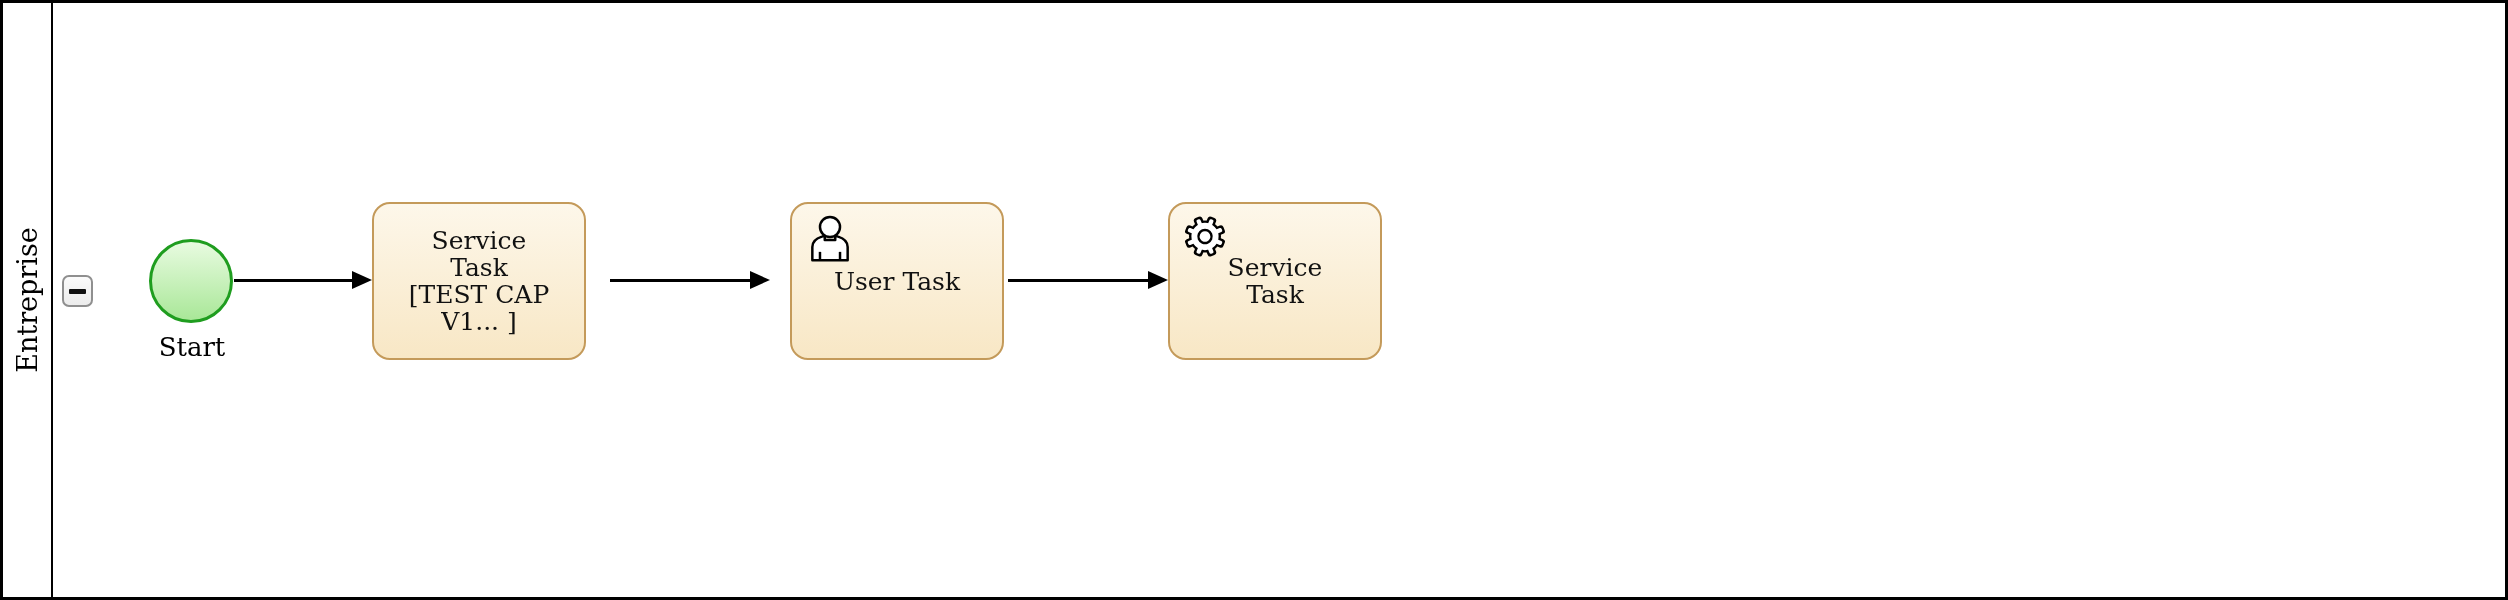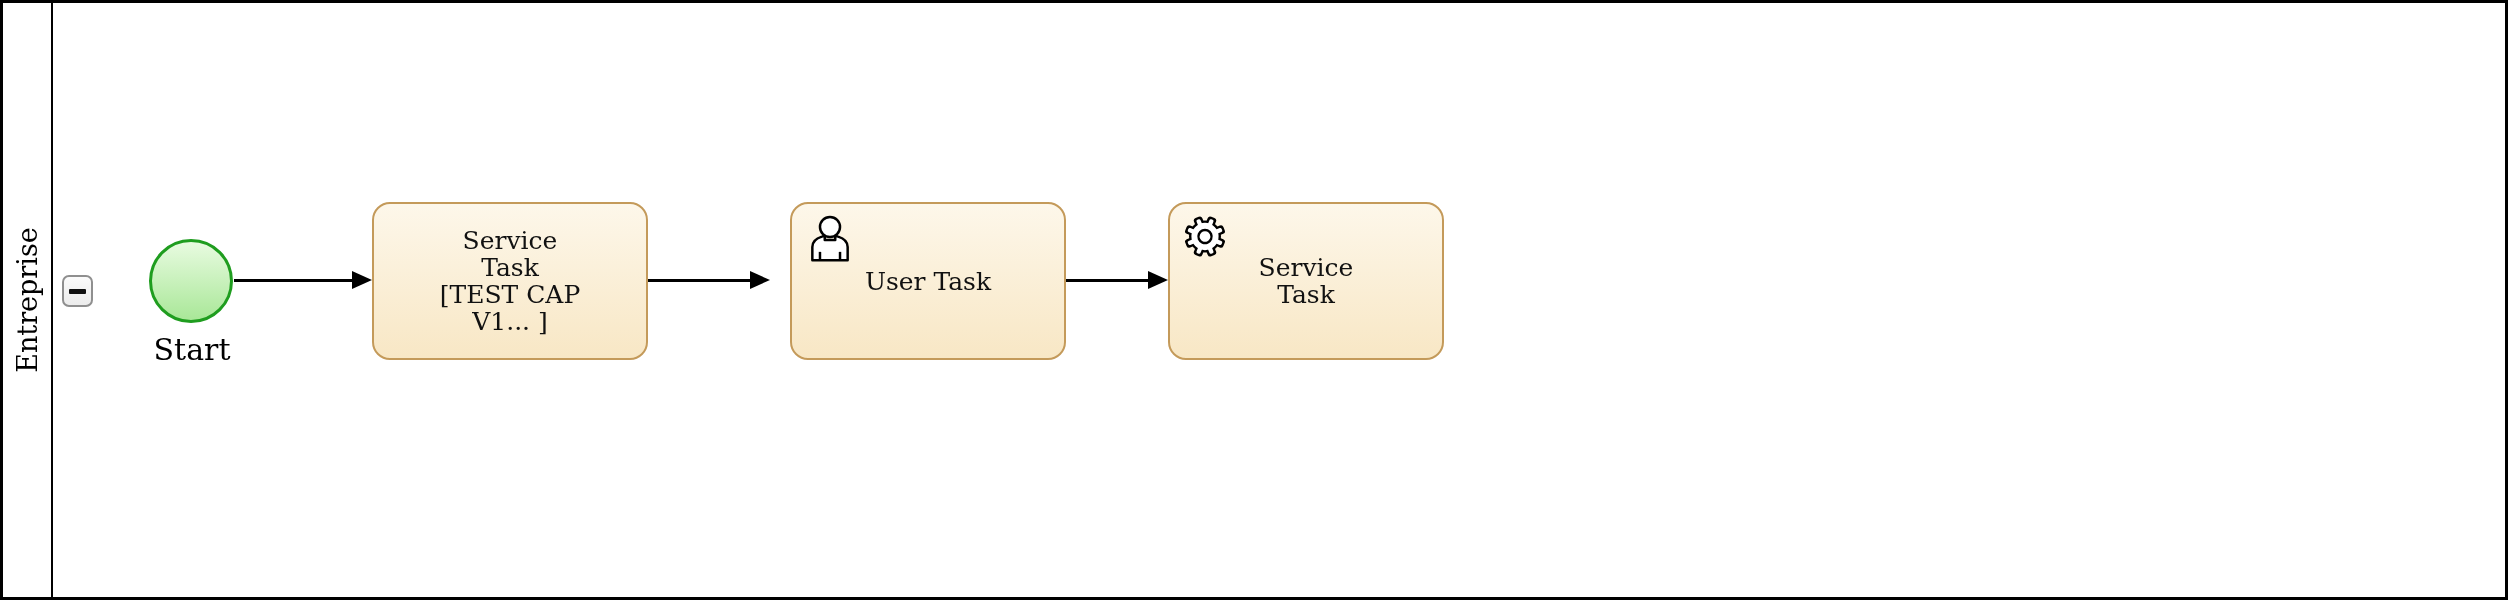--- a/index.html
+++ b/index.html
@@ -46,26 +46,26 @@
   .start-event{
     position:absolute;left:96px;top:236px;width:84px;height:84px;
     box-sizing:border-box;
     border:3.5px solid var(--start_border,#1f9d1f);
     border-radius:50%;
     background:linear-gradient(var(--start_fill_top,#e8fbe0),var(--start_fill_bottom,#a9e798));
   }
   .start-label{
     position:absolute;left:139px;top:329px;
     transform:translateX(-50%);
-    font-size:30px;white-space:nowrap;color:#000;
+    font-size:26px;white-space:nowrap;color:#000;
   }
 
   
   .task{
-    position:absolute;top:199px;width:276px;height:158px;
+    position:absolute;top:199px;width:214px;height:158px;
     box-sizing:border-box;
     border:2.5px solid var(--task_border,#c49a5a);
     border-radius:18px;
     background:linear-gradient(var(--task_fill_top,#fdf7ea),var(--task_fill_bottom,#f8e7c5));
     display:flex;align-items:center;justify-content:center;
   }
   .task-1{left:319px;}
   .task-2{left:737px;}
   .task-3{left:1115px;}
   .task-label{

